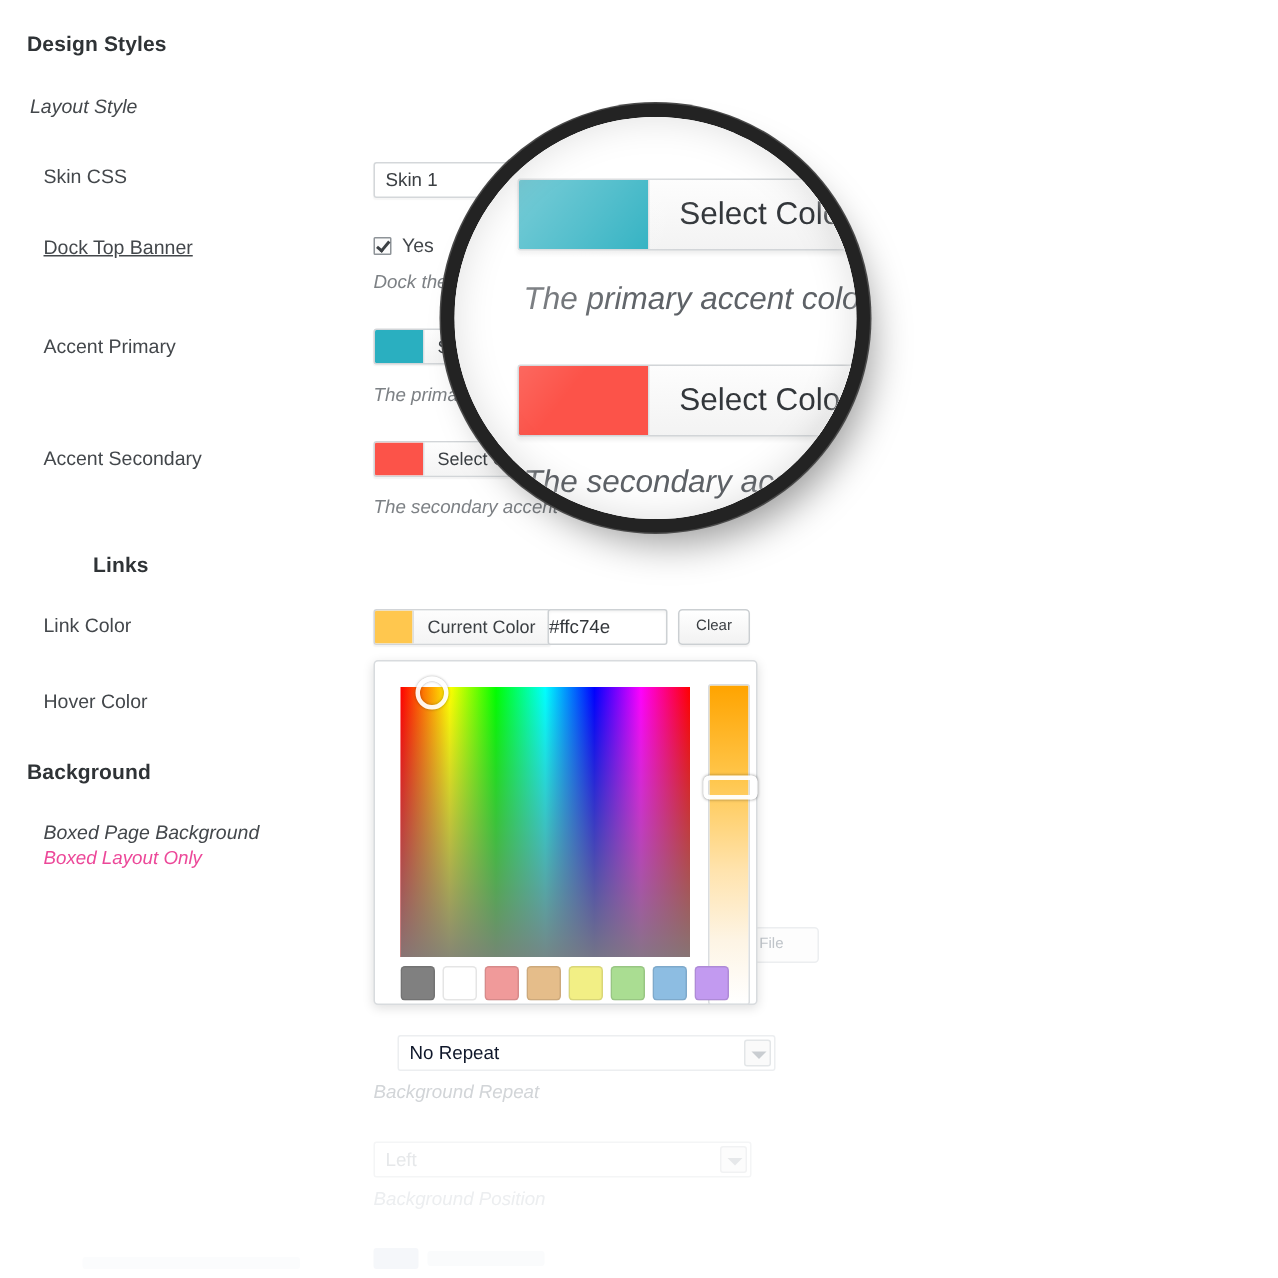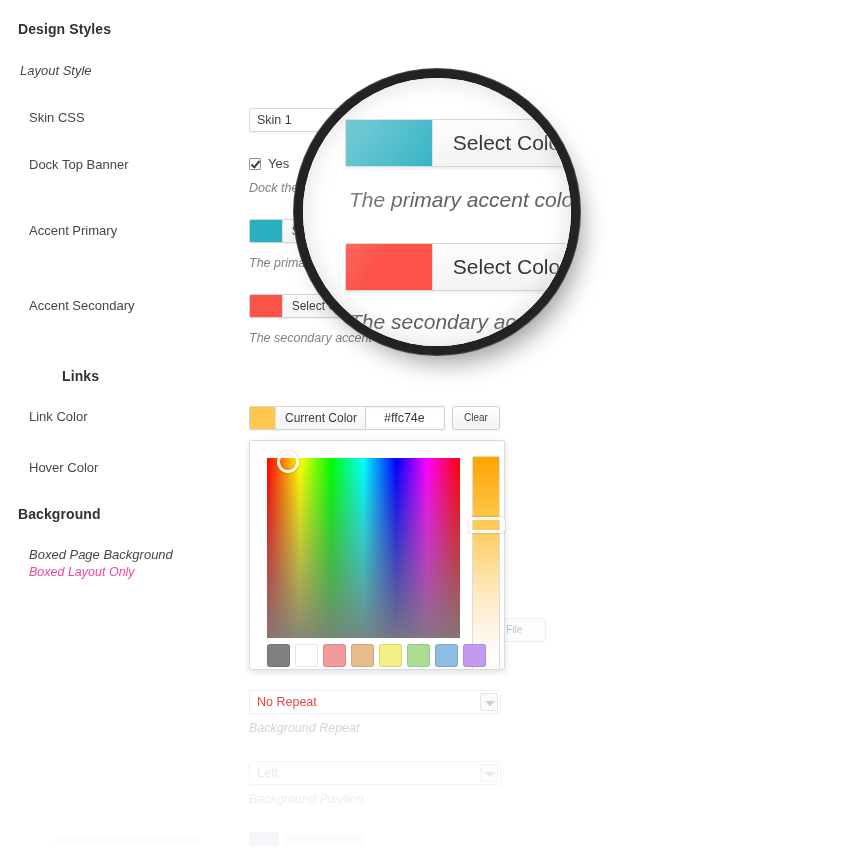--- a/index.html
+++ b/index.html
@@ -63,21 +63,21 @@
     background: linear-gradient(#ffffff,#ececec);
     box-sizing: border-box;
   }
   .select .arrow-box::after {
     content:"";
     position:absolute; left:4px; top:7px;
     border-left:5px solid transparent;
     border-right:5px solid transparent;
     border-top:5px solid #2d3134;
   }
-  .select.muted { color:#ef4444; border-color:#eceef0; box-shadow:none; }
+  .select.muted { color:#0f172a; border-color:#eceef0; box-shadow:none;margin-left:16px; }
   .select.muted .arrow-box { border-color:#e3e6e8; background:#fafafa; }
   .select.muted .arrow-box::after { border-top-color:#c9cdd1; }
   .select.ghost { color:#e6e8ea; border-color:#f4f5f6; box-shadow:none; }
   .select.ghost .arrow-box { border-color:#f1f2f3; background:#fcfcfc; }
   .select.ghost .arrow-box::after { border-top-color:#e6e8ea; }
 
   
   .cbwrap { position:absolute; display:flex; align-items:center; }
   .cbox {
     width: 12px; height: 12px;
@@ -124,21 +124,21 @@
   .textfield {
     position:absolute;
     box-sizing:border-box;
     height:24px;
     border:1px solid #cdd1d4;
     border-radius:2px;
     background:#fff;
     font-size:12.5px;
     color:#33373b;
     line-height:22px;
-    padding-left:18px;
+    padding-left:0;
     box-shadow: inset 0 1px 2px rgba(0,0,0,.05);
   }
   .btn {
     position:absolute;
     box-sizing:border-box;
     height:24px;
     border:1px solid #cbcfd2;
     border-radius:3px;
     background: linear-gradient(#ffffff,#f2f2f2);
     font-size:10px;
@@ -239,21 +239,21 @@
   <div class="section-title" style="left:18px; top:21px;">Design Styles</div>
 
   <div class="row-label" style="left:20px; top:63px;font-style:italic;">Layout Style</div>
 
   <div class="row-label" style="left:29px; top:110px;">Skin CSS</div>
   <div class="select" style="left:249px; top:108px; width:252px;">
     <span>Skin 1</span>
     <span class="arrow-box"></span>
   </div>
 
-  <div class="row-label" style="left:29px; top:157px;">Dock Top Banner</div>
+  <div class="row-label" style="left:29px; top:157px;text-decoration:underline;">Dock Top Banner</div>
   <div class="cbwrap" style="left:249px; top:156px;">
     <span class="cbox"></span>
     <span class="cb-text">Yes</span>
   </div>
   <div class="desc" style="left:249px; top:181px;">Dock the</div>
 
   <div class="row-label" style="left:29px; top:223px;">Accent Primary</div>
   <div class="colorbtn" style="left:249px; top:219px; width:118px;">
     <span class="sw" id="sw-accent-primary" style="background: rgb(42, 175, 192);"></span>
     <span class="lbl">Select Color</span>

